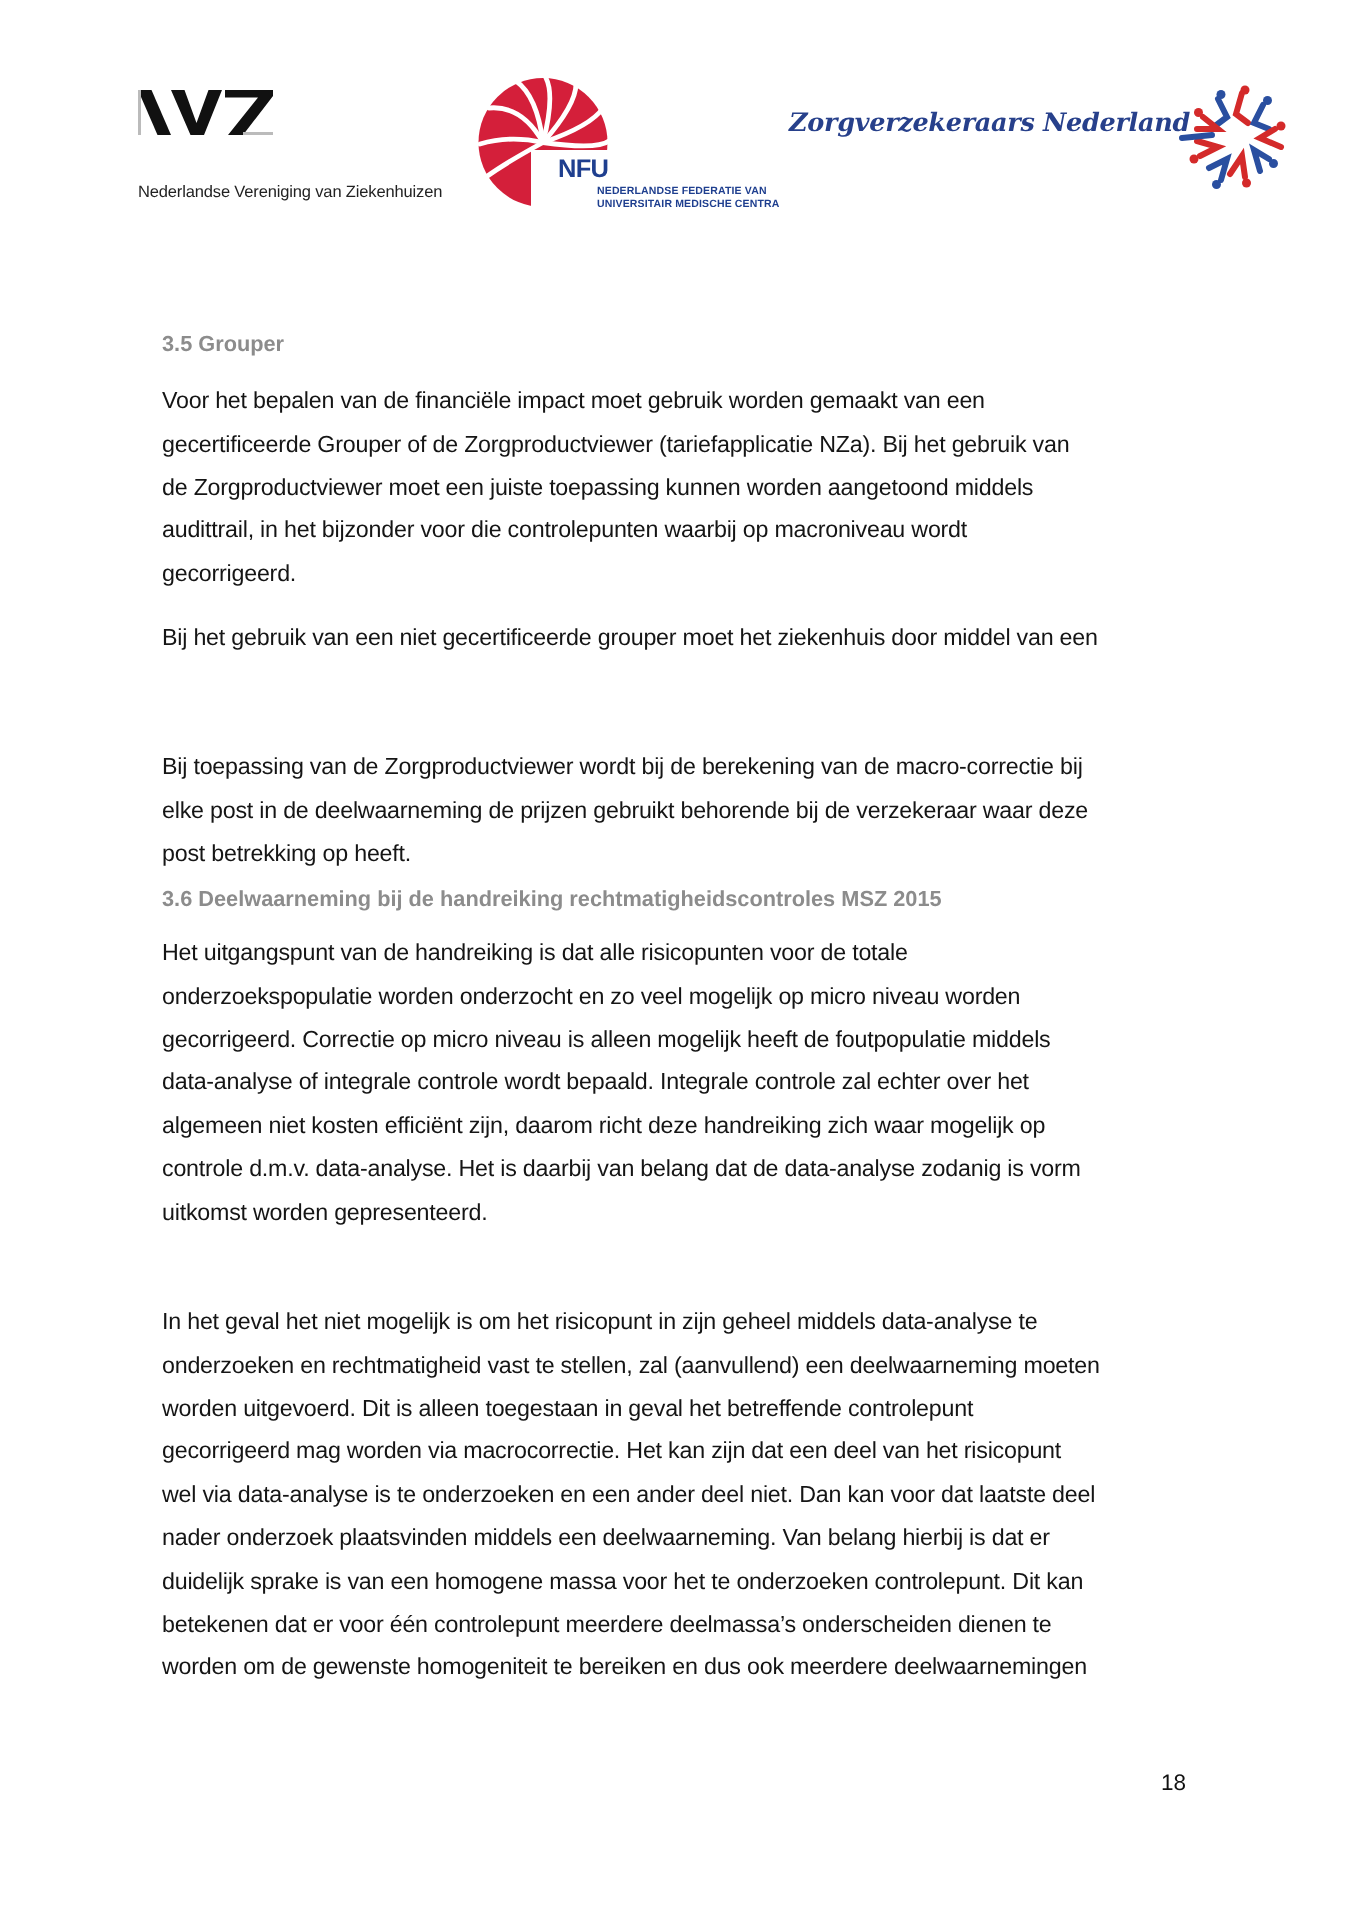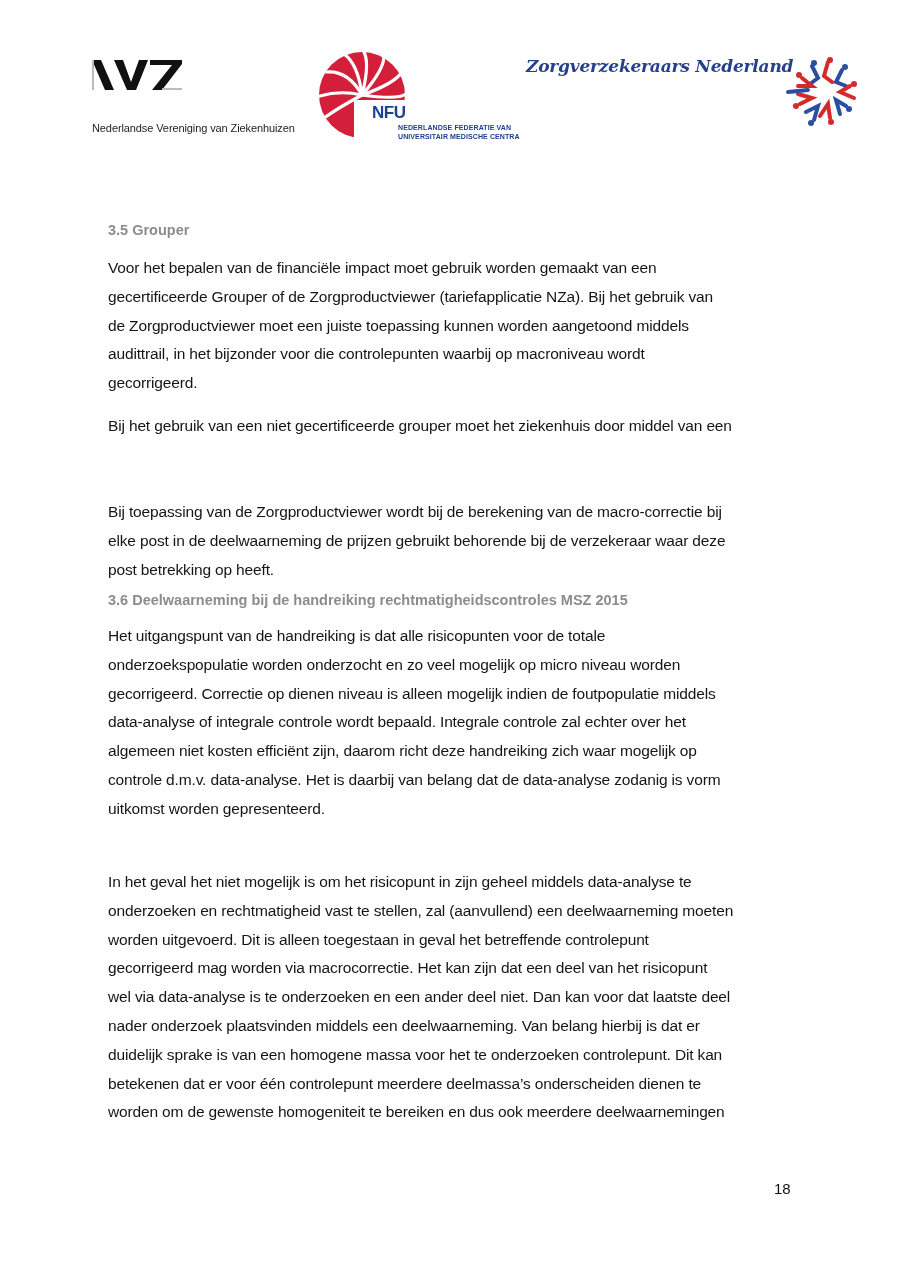--- a/index.html
+++ b/index.html
@@ -15,21 +15,21 @@
   .logo-nfu { position: absolute; left: 318px; top: 50px; width: 200px; height: 90px; }
   .nfu-swirl { position: absolute; left: 0; top: 0; width: 92px; height: 90px; }
   .nfu-abbr { position: absolute; left: 54px; top: 53px; font-size: 17px; font-weight: bold;
               color: #1f3f8f; letter-spacing: -0.5px; }
   .nfu-line { position: absolute; left: 80px; font-size: 7px; font-weight: bold; color: #1f3f8f;
               white-space: nowrap; letter-spacing: 0.1px; }
   .nfu-line.l1 { top: 74px; }
   .nfu-line.l2 { top: 83px; }
 
   .logo-zn { position: absolute; left: 526px; top: 56px; width: 345px; height: 72px; }
-  .zn-text { position: absolute; left: 0; top: 0; font-family: "DejaVu Serif", serif;
+  .zn-text { position: absolute; left: 0; top: 16px; font-family: "DejaVu Serif", serif;
              font-style: italic; font-weight: bold; font-size: 17px; color: #27408b;
              white-space: nowrap; letter-spacing: -0.2px; }
   .zn-emblem { position: absolute; left: 258px; top: 0; width: 80px; height: 72px; }
 
   
   .content { position: absolute; left: 108px; top: 218px; width: 700px; }
   h2.section { margin: 0; font-size: 14.5px; font-weight: bold; color: #8c8c8c; line-height: 24px; text-align: right; }
   p.para { margin: 0; font-size: 15.5px; line-height: 28.8px; color: #151515; letter-spacing: -0.15px; }
   .line { display: block; white-space: nowrap; }
 
@@ -125,21 +125,21 @@
     <span class="line">Bij toepassing van de Zorgproductviewer wordt bij de berekening van de macro-correctie bij</span>
     <span class="line">elke post in de deelwaarneming de prijzen gebruikt behorende bij de verzekeraar waar deze</span>
     <span class="line">post betrekking op heeft.</span>
   </p>
 
   <h2 class="section h36">3.6 Deelwaarneming bij de handreiking rechtmatigheidscontroles MSZ 2015</h2>
 
   <p class="para p4">
     <span class="line">Het uitgangspunt van de handreiking is dat alle risicopunten voor de totale</span>
     <span class="line">onderzoekspopulatie worden onderzocht en zo veel mogelijk op micro niveau worden</span>
-    <span class="line">gecorrigeerd. Correctie op dienen niveau is alleen mogelijk indien de foutpopulatie middels</span>
+    <span class="line">gecorrigeerd. Correctie op micro niveau is alleen mogelijk heeft de foutpopulatie middels</span>
     <span class="line">data-analyse of integrale controle wordt bepaald. Integrale controle zal echter over het</span>
     <span class="line">algemeen niet kosten efficiënt zijn, daarom richt deze handreiking zich waar mogelijk op</span>
     <span class="line">controle d.m.v. data-analyse. Het is daarbij van belang dat de data-analyse zodanig is vorm</span>
     <span class="line">uitkomst worden gepresenteerd.</span>
   </p>
 
   <p class="para p5">
     <span class="line">In het geval het niet mogelijk is om het risicopunt in zijn geheel middels data-analyse te</span>
     <span class="line">onderzoeken en rechtmatigheid vast te stellen, zal (aanvullend) een deelwaarneming moeten</span>
     <span class="line">worden uitgevoerd. Dit is alleen toegestaan in geval het betreffende controlepunt</span>

